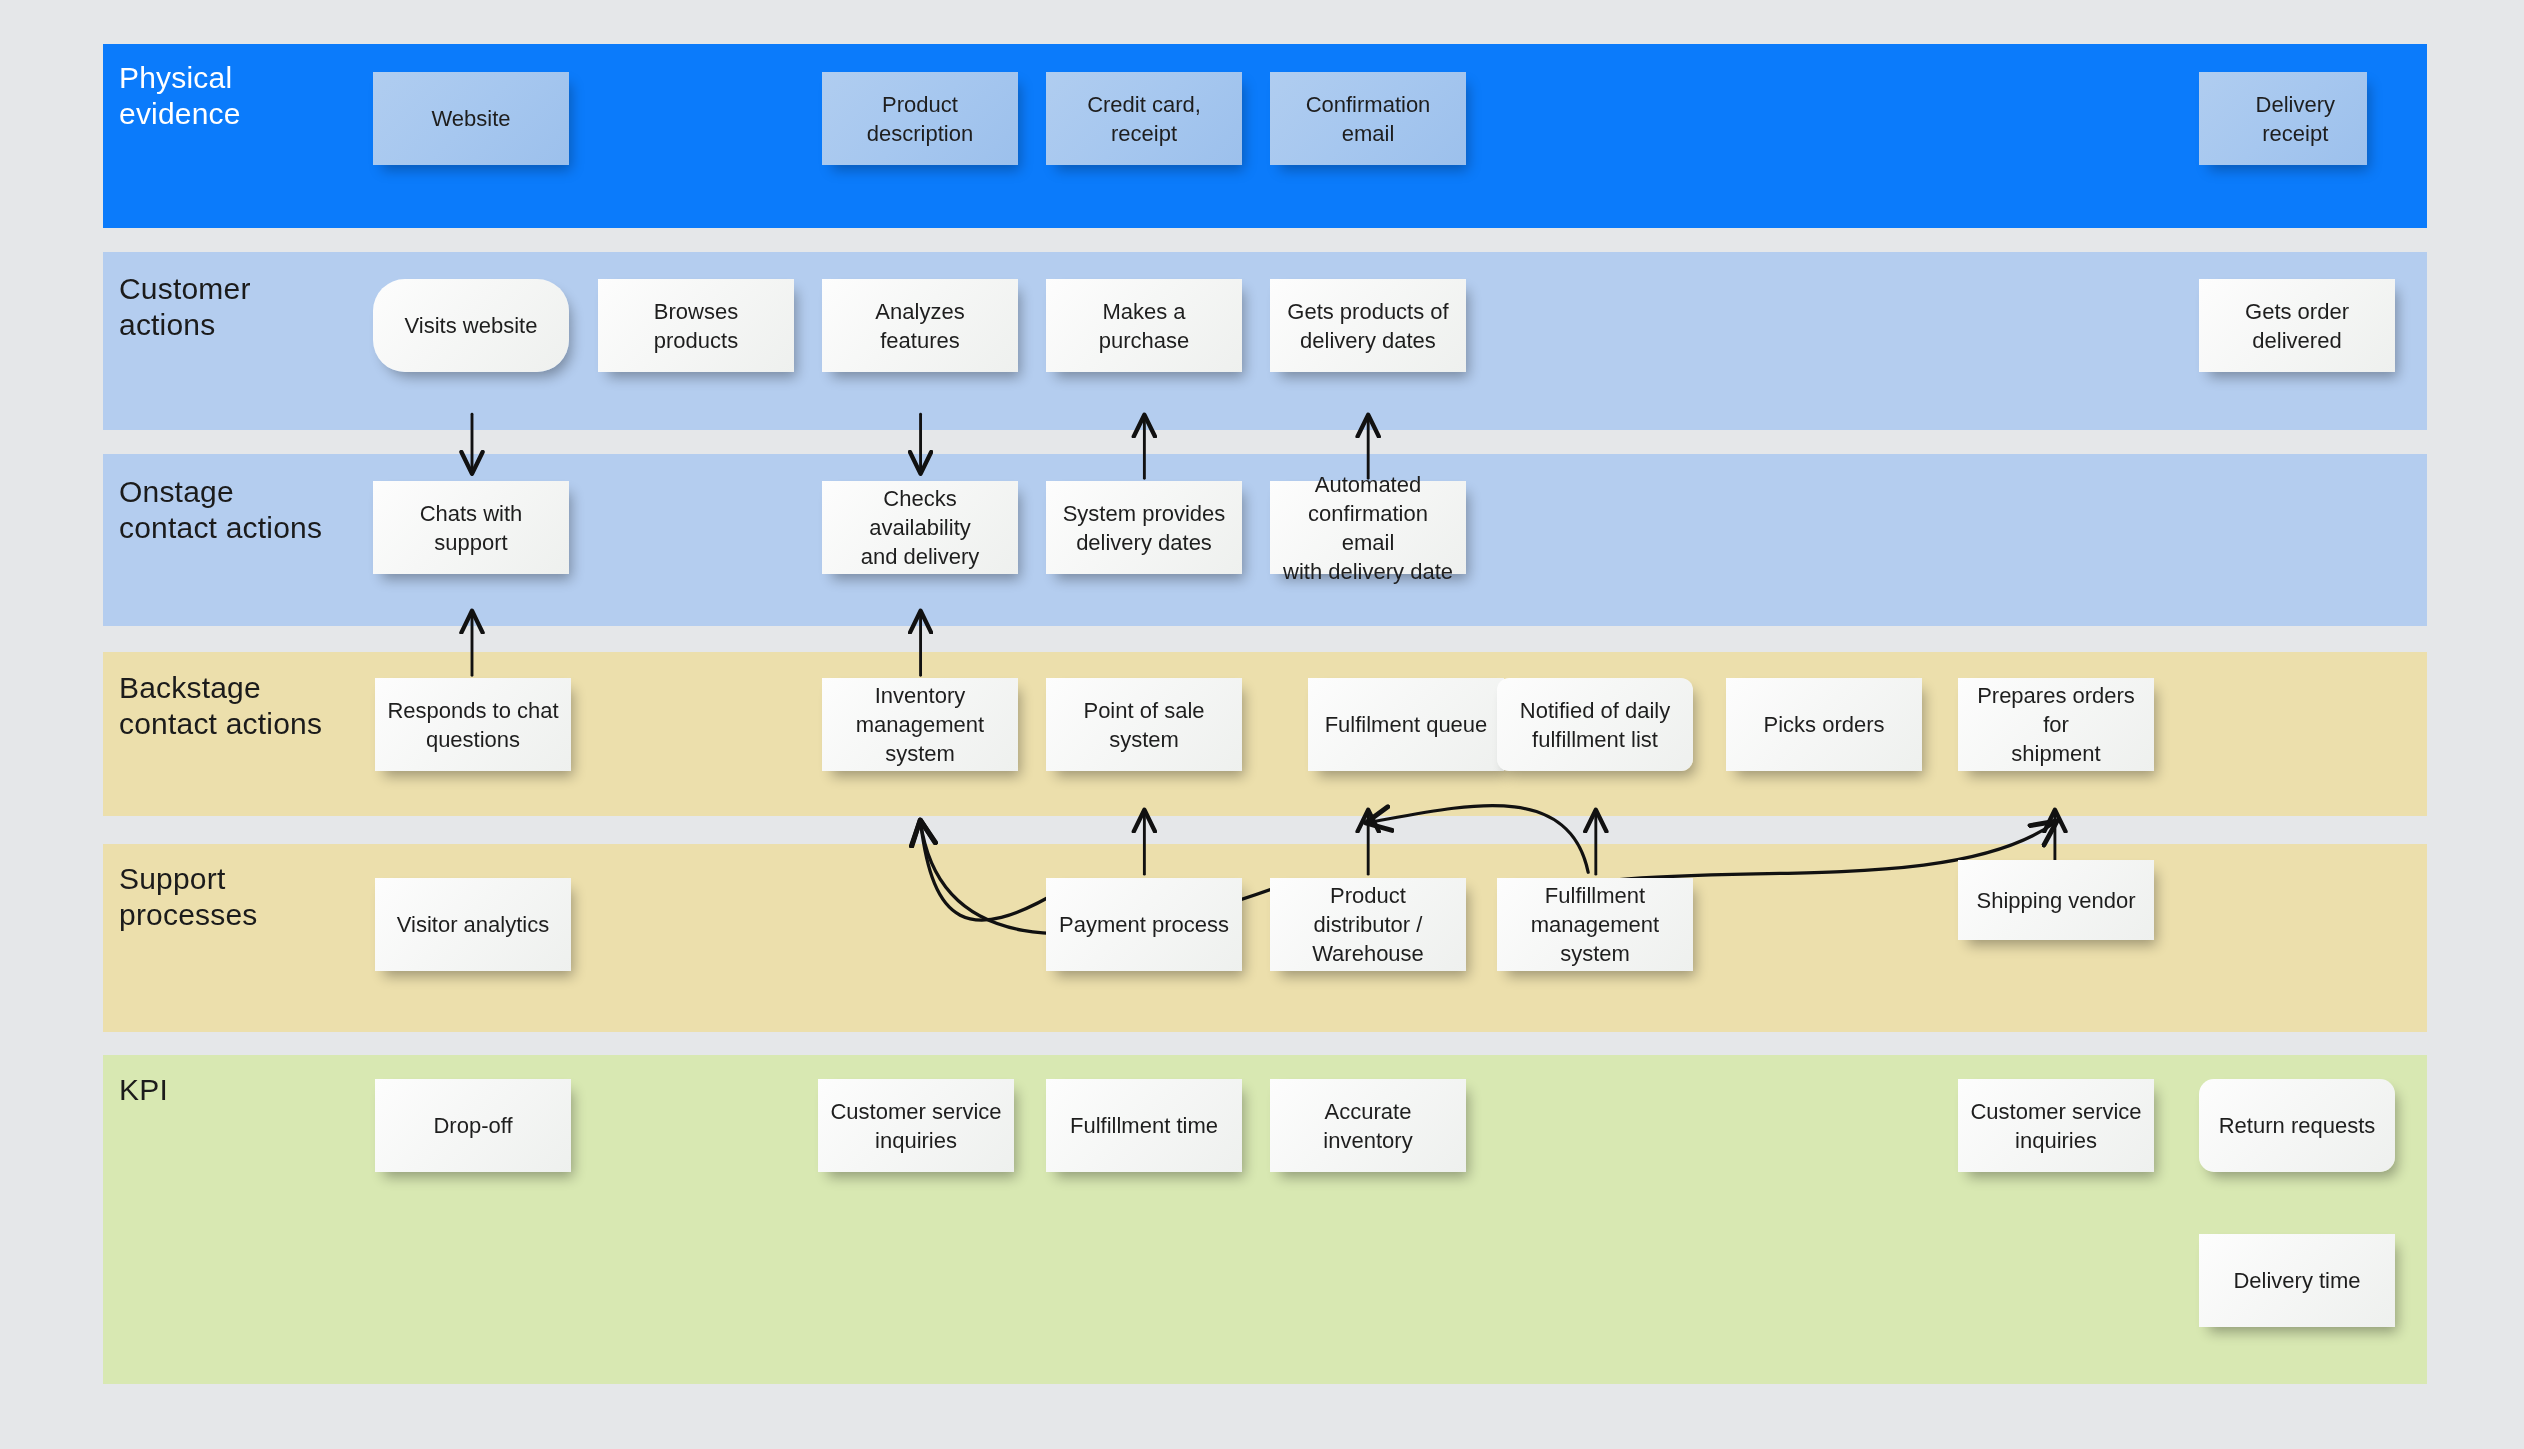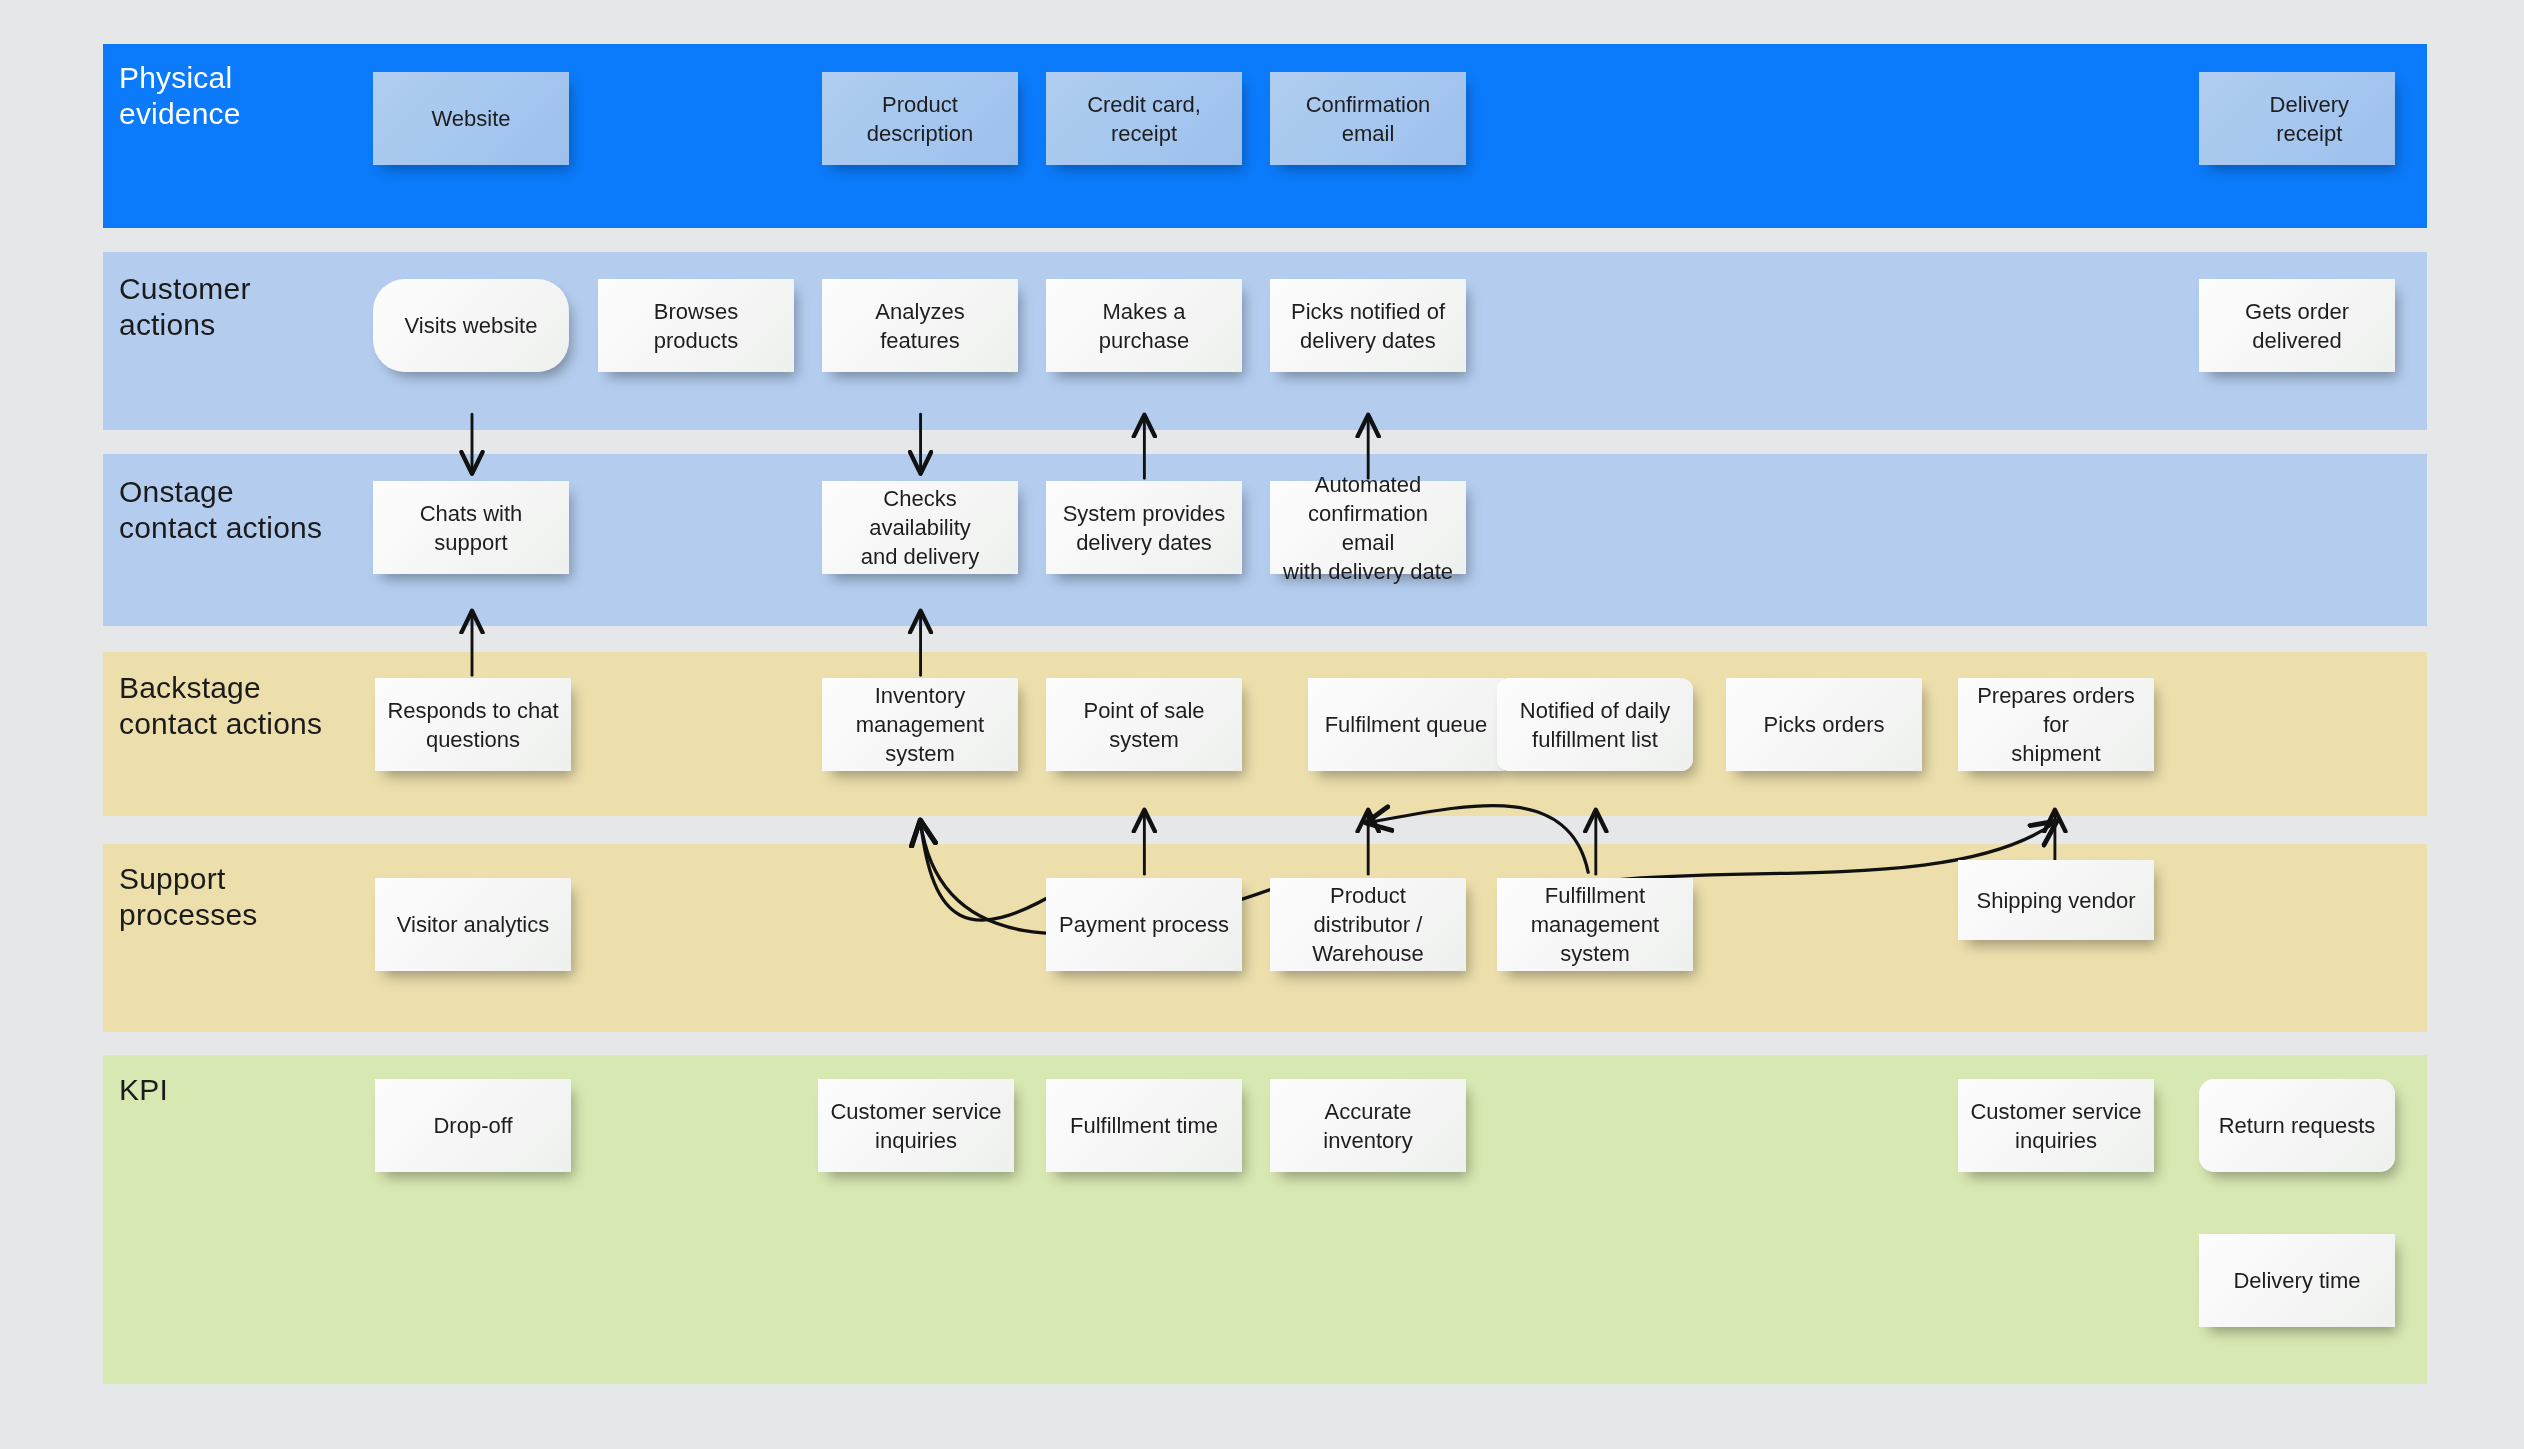--- a/index.html
+++ b/index.html
@@ -94,26 +94,26 @@
         <path d="M 1350 922 C 1100 1015, 980 985, 962 860" fill="none" stroke="#111111" stroke-width="3.4" stroke-linecap="round" marker-end="url(#arrowhead)"></path>
         <path d="M 1660 912 C 1640 815, 1530 842, 1430 860" fill="none" stroke="#111111" stroke-width="3.4" stroke-linecap="round" marker-end="url(#arrowhead)"></path>
         <path d="M 1690 920 C 1840 905, 2050 930, 2148 860" fill="none" stroke="#111111" stroke-width="3.4" stroke-linecap="round" marker-end="url(#arrowhead)"></path>
       </g>
   </svg>
   <div id="cards-layer">
       <div class="card blue" style="left: 373px; top: 72px; width: 196px; height: 93px; white-space: pre-line;">Website</div>
       <div class="card blue" style="left: 822px; top: 72px; width: 196px; height: 93px; white-space: pre-line;">Product description</div>
       <div class="card blue" style="left: 1046px; top: 72px; width: 196px; height: 93px; white-space: pre-line;">Credit card, receipt</div>
       <div class="card blue" style="left: 1270px; top: 72px; width: 196px; height: 93px; white-space: pre-line;">Confirmation email</div>
-      <div class="card blue" style="left: 2199px; top: 72px; width: 196px; height: 93px; white-space: pre-line; padding-left: 36px;">Delivery receipt</div>
+      <div class="card blue" style="left: 2199px; top: 72px; width: 168px; height: 93px; white-space: pre-line; padding-left: 36px;">Delivery receipt</div>
       <div class="card white" style="left: 373px; top: 279px; width: 196px; height: 93px; white-space: pre-line; border-radius: 32px;">Visits website</div>
       <div class="card white" style="left: 598px; top: 279px; width: 196px; height: 93px; white-space: pre-line;">Browses products</div>
       <div class="card white" style="left: 822px; top: 279px; width: 196px; height: 93px; white-space: pre-line;">Analyzes features</div>
       <div class="card white" style="left: 1046px; top: 279px; width: 196px; height: 93px; white-space: pre-line;">Makes a purchase</div>
-      <div class="card white" style="left: 1270px; top: 279px; width: 196px; height: 93px; white-space: pre-line;">Picks notified of
+      <div class="card white" style="left: 1270px; top: 279px; width: 196px; height: 93px; white-space: pre-line;">Gets products of
 delivery dates</div>
       <div class="card white" style="left: 2199px; top: 279px; width: 196px; height: 93px; white-space: pre-line;">Gets order delivered</div>
       <div class="card white" style="left: 373px; top: 481px; width: 196px; height: 93px; white-space: pre-line;">Chats with support</div>
       <div class="card white" style="left: 822px; top: 481px; width: 196px; height: 93px; white-space: pre-line;">Checks availability
 and delivery</div>
       <div class="card white" style="left: 1046px; top: 481px; width: 196px; height: 93px; white-space: pre-line;">System provides
 delivery dates</div>
       <div class="card white" style="left: 1270px; top: 481px; width: 196px; height: 93px; white-space: pre-line;">Automated
 confirmation email
 with delivery date</div>

